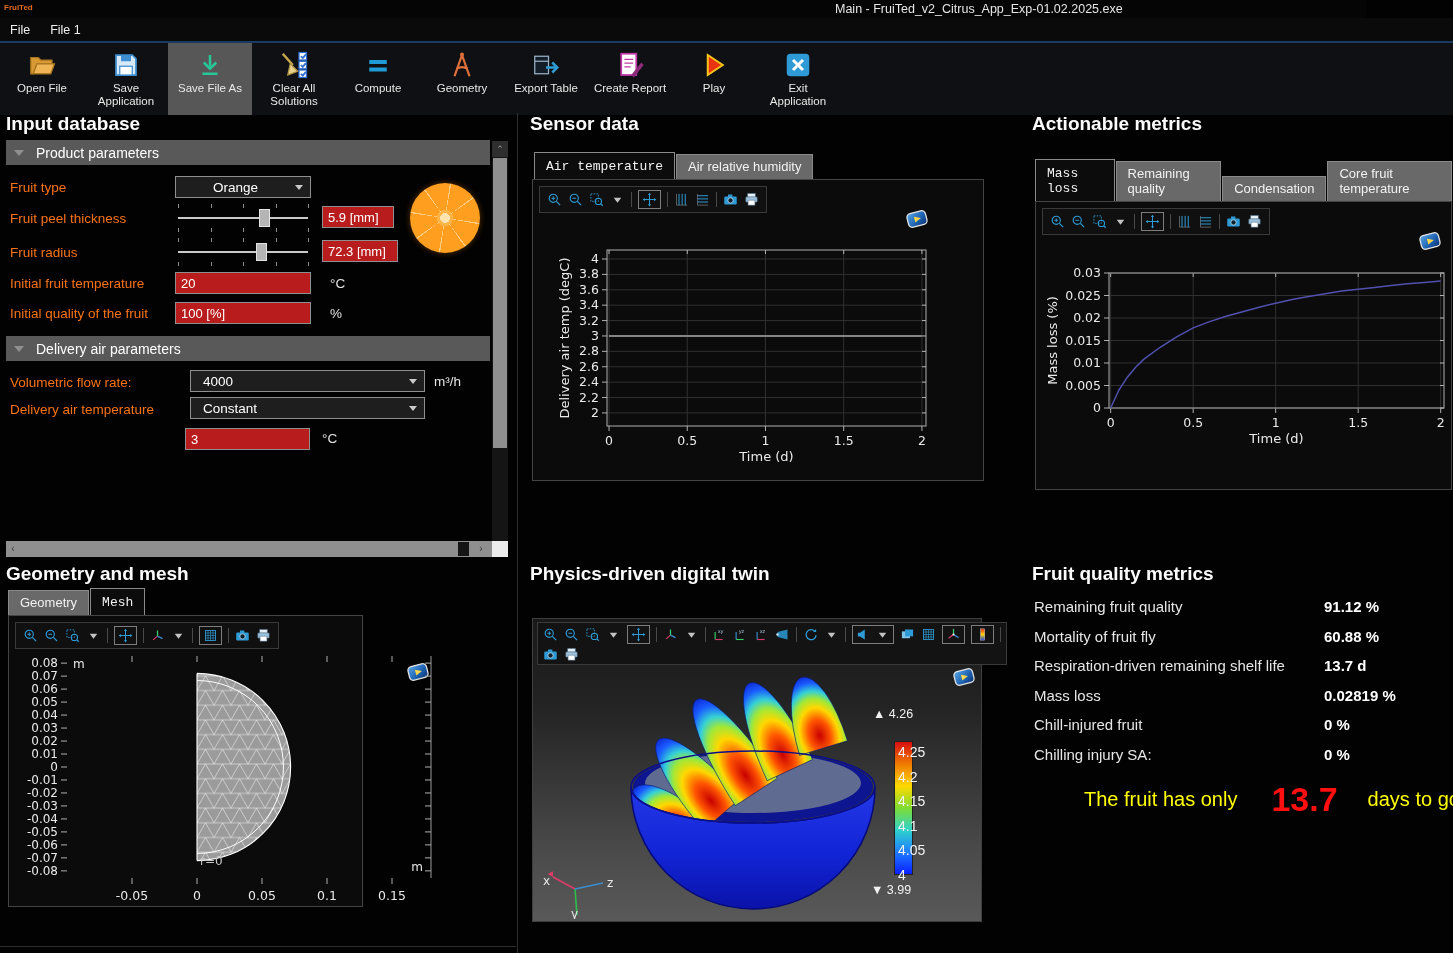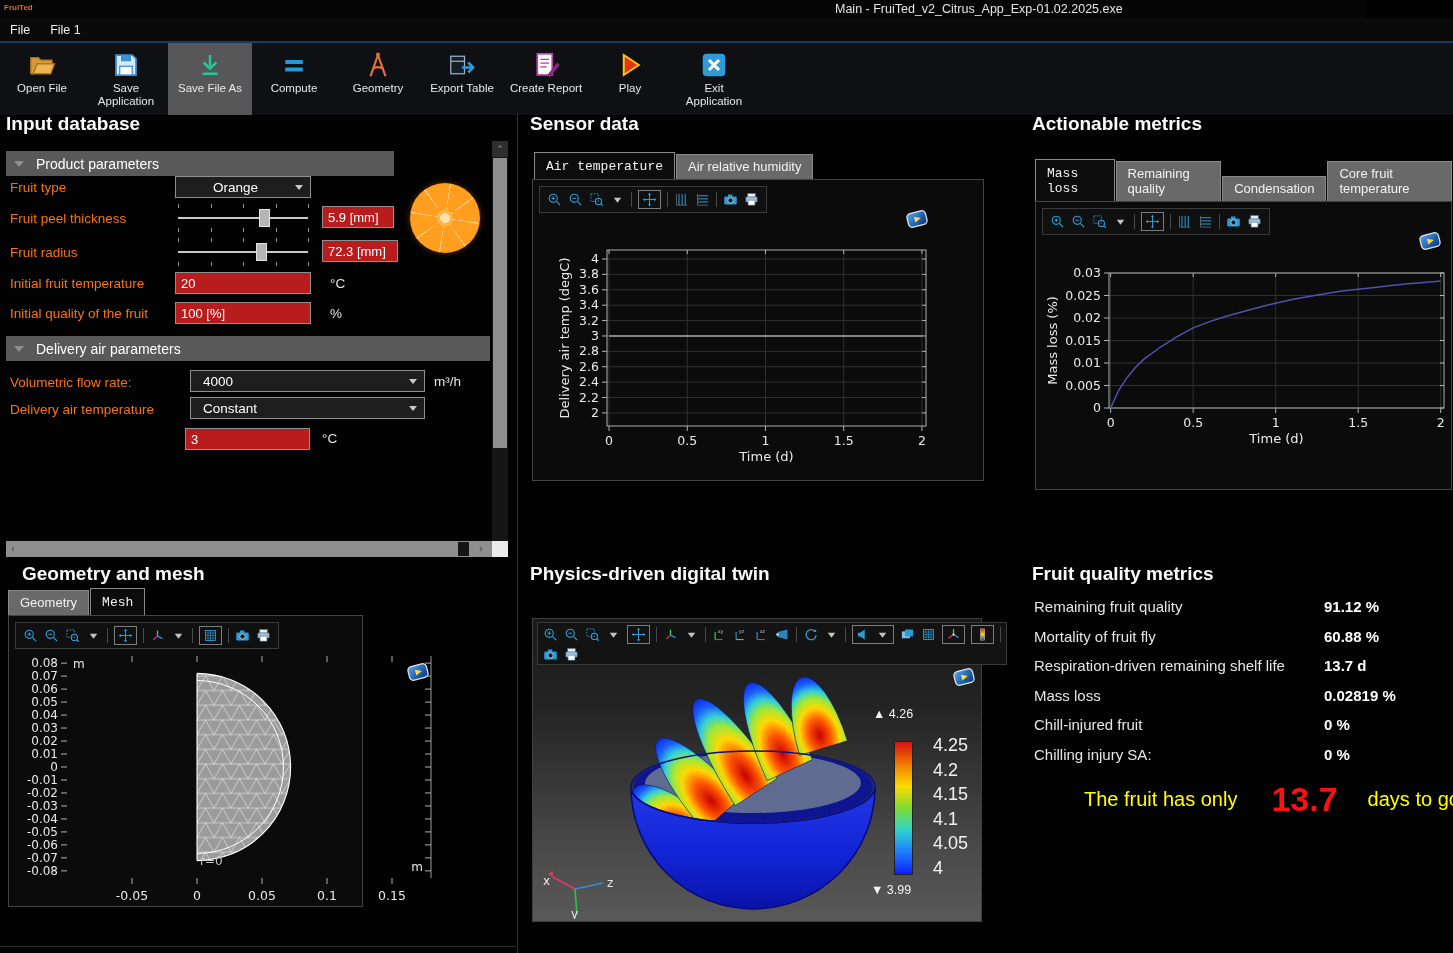--- a/index.html
+++ b/index.html
@@ -66,21 +66,21 @@
   .pt-icon svg{width:15px;height:15px;}
   .pt-sep{width:1px;height:15px;background:#4a4a4a;}
   .pt-box{display:inline-flex;align-items:center;gap:4px;border:1px solid #7d7d7d;padding:1px 3px;}
   .comsol-btn{position:absolute;width:26px;height:24px;}
   .comsol-btn svg{width:26px;height:24px;}
   svg text{font-family:"DejaVu Sans",sans-serif;}
   
   .twin-frame{position:absolute;left:532px;top:618px;width:450px;height:304px;border:1px solid #3f3f3f;
               background:linear-gradient(180deg,#191919 0%,#242424 30%,#4b4b4b 78%,#595959 100%);box-sizing:border-box;}
   .colorbar{position:absolute;left:361px;top:122px;width:17px;height:132px;border:1px solid #222;}
-  .cb-label{position:absolute;left:400px;font-size:18px;color:#f2f2f2;}
+  .cb-label{position:absolute;left:365px;font-size:14px;color:#f2f2f2;margin-top:9px;}
   .cb-marker{position:absolute;font-size:12.5px;color:#f2f2f2;white-space:nowrap;}
   
   .metric-row{display:flex;height:29.5px;align-items:center;}
   .metric-label{width:290px;font-size:15px;color:#e6e6e6;}
   .metric-value{font-size:15px;font-weight:bold;color:#fff;}
   .warning{position:absolute;left:1084px;top:780px;display:flex;align-items:center;white-space:nowrap;}
   .warn-prefix,.warn-suffix{font-size:20px;}
   .warn-number{font-size:34px;font-weight:bold;margin:0 30px 0 34px;}
   .orange-img{position:absolute;left:410px;top:183px;width:70px;height:70px;border-radius:50%;
       background:
@@ -129,20 +129,40 @@
             <path d="M12 4v9" stroke="#27c79a" stroke-width="2"></path>
             <path d="M7 10l5 5 5-5" stroke="#27c79a" stroke-width="2" fill="none"></path>
             <path d="M6 19h12" stroke="#27c79a" stroke-width="2"></path>
           </svg>
         </span>
         <span class="tb-label">Save File As</span>
       </div>
       <div class="tb-btn">
         <span class="tb-icon">
           <svg viewBox="0 0 24 24" fill="none">
+            <path d="M3 3l8 9" stroke="#c8a84e" stroke-width="2"></path>
+            <path d="M9 11l6 6-8 3Z" fill="#e7d28c" stroke="#b09445"></path>
+            <g stroke="#2e6fd1" fill="#fff">
+              <rect x="16" y="2" width="6" height="6"></rect>
+              <rect x="16" y="9" width="6" height="6"></rect>
+              <rect x="16" y="16" width="6" height="6"></rect>
+            </g>
+            <g stroke="#2e6fd1" stroke-width="1.4">
+              <path d="M17.5 5l1.5 1.5L21.5 3.5"></path>
+              <path d="M17.5 12l1.5 1.5 2.5-3"></path>
+              <path d="M17.5 19l1.5 1.5 2.5-3"></path>
+            </g>
+          </svg>
+        </span>
+        <span class="tb-label">Clear All
+Solutions</span>
+      </div>
+      <div class="tb-btn">
+        <span class="tb-icon">
+          <svg viewBox="0 0 24 24" fill="none">
             <rect x="5" y="8" width="14" height="3.2" fill="#1f9cd8"></rect>
             <rect x="5" y="14" width="14" height="3.2" fill="#1f9cd8"></rect>
           </svg>
         </span>
         <span class="tb-label">Compute</span>
       </div>
       <div class="tb-btn">
         <span class="tb-icon">
           <svg viewBox="0 0 24 24" fill="none">
             <g stroke="#e0703a" stroke-width="1.8" fill="none">
@@ -194,21 +214,21 @@
         <span class="tb-label">Exit
 Application</span>
       </div>
     </div>
 
   <div class="vdivider"></div>
   <div class="hdivider-left"></div>
 
   <div class="ph" style="left:6px;top:113px">Input database</div>
 
-  <div class="section-h" style="left:6px;top:151px;width:388px">
+  <div class="section-h" style="left:6px;top:140px;width:484px">
     <span class="collapse-caret"></span>
     <span>Product parameters</span>
   </div>
 
   <div class="lbl" style="left:10px;top:180px">Fruit type</div>
   <div class="dropdown" style="left:175px;top:176px;width:136px">
     <span class="dd-text center">Orange</span>
     <span class="dd-caret"></span>
   </div>
   <div class="orange-img"></div>
@@ -587,21 +607,21 @@
         <line x1="66" y1="46" x2="71" y2="46" stroke="#b0b0b0" stroke-width="1"></line>
         <line x1="402" y1="46" x2="406" y2="46" stroke="#b0b0b0" stroke-width="1"></line>
         <text x="63" y="50" text-anchor="end" font-size="12.5" fill="#eaeaea">0.03</text>
         <rect x="71" y="46" width="335" height="135" fill="none" stroke="#b0b0b0" stroke-width="1"></rect>
         <text x="238.5" y="216" text-anchor="middle" font-size="13" fill="#eaeaea">Time (d)</text>
         <text x="0" y="0" text-anchor="middle" font-size="13" fill="#eaeaea" transform="translate(19,113.5) rotate(-90)">Mass loss (%)</text>
         <polyline points="72.65024630541872,181 80.90147783251231,163 89.15270935960591,150.4 97.40394088669952,140.5 105.65517241379311,132.39999999999998 122.1576354679803,120.25 138.66009852216752,109.89999999999999 155.16256157635468,100.89999999999999 171.6650246305419,94.6 188.16748768472905,89.19999999999999 204.66995073891627,84.69999999999999 221.17241379310346,80.19999999999999 237.67487684729065,76.14999999999999 254.17733990147786,72.55 270.6798029556651,69.4 287.18226600985224,66.7 303.6847290640394,64 320.1871921182266,62.2 336.68965517241384,60.39999999999999 353.192118226601,58.60000000000001 369.6945812807882,56.8 386.1970443349754,55.44999999999999 402.6995073891626,54.099999999999994" fill="none" stroke="#5151b0" stroke-width="1.5"></polyline>
       </svg>
   </div>
 
-  <div class="ph" style="left:22px;top:563px">Geometry and mesh</div>
+  <div class="ph" style="left:6px;top:563px">Geometry and mesh</div>
   <div class="tabs" id="geo-tabs" style="left:8px;top:589px">
       <span class="tab">Geometry</span>
       <span class="tab active">Mesh</span>
     </div>
   <div class="chart-frame" style="left:8px;top:615px;width:355px;height:292px">
     <div class="plot-toolbar" id="geo-ptb" style="left:6px;top:6px">
         <span class="pt-icon">
           <svg viewBox="0 0 24 24" fill="none">
             <circle cx="10" cy="10" r="6.5" stroke="#2e9bd6" stroke-width="1.8"></circle>
             <path d="M15 15l6 6" stroke="#2e9bd6" stroke-width="2"></path>

